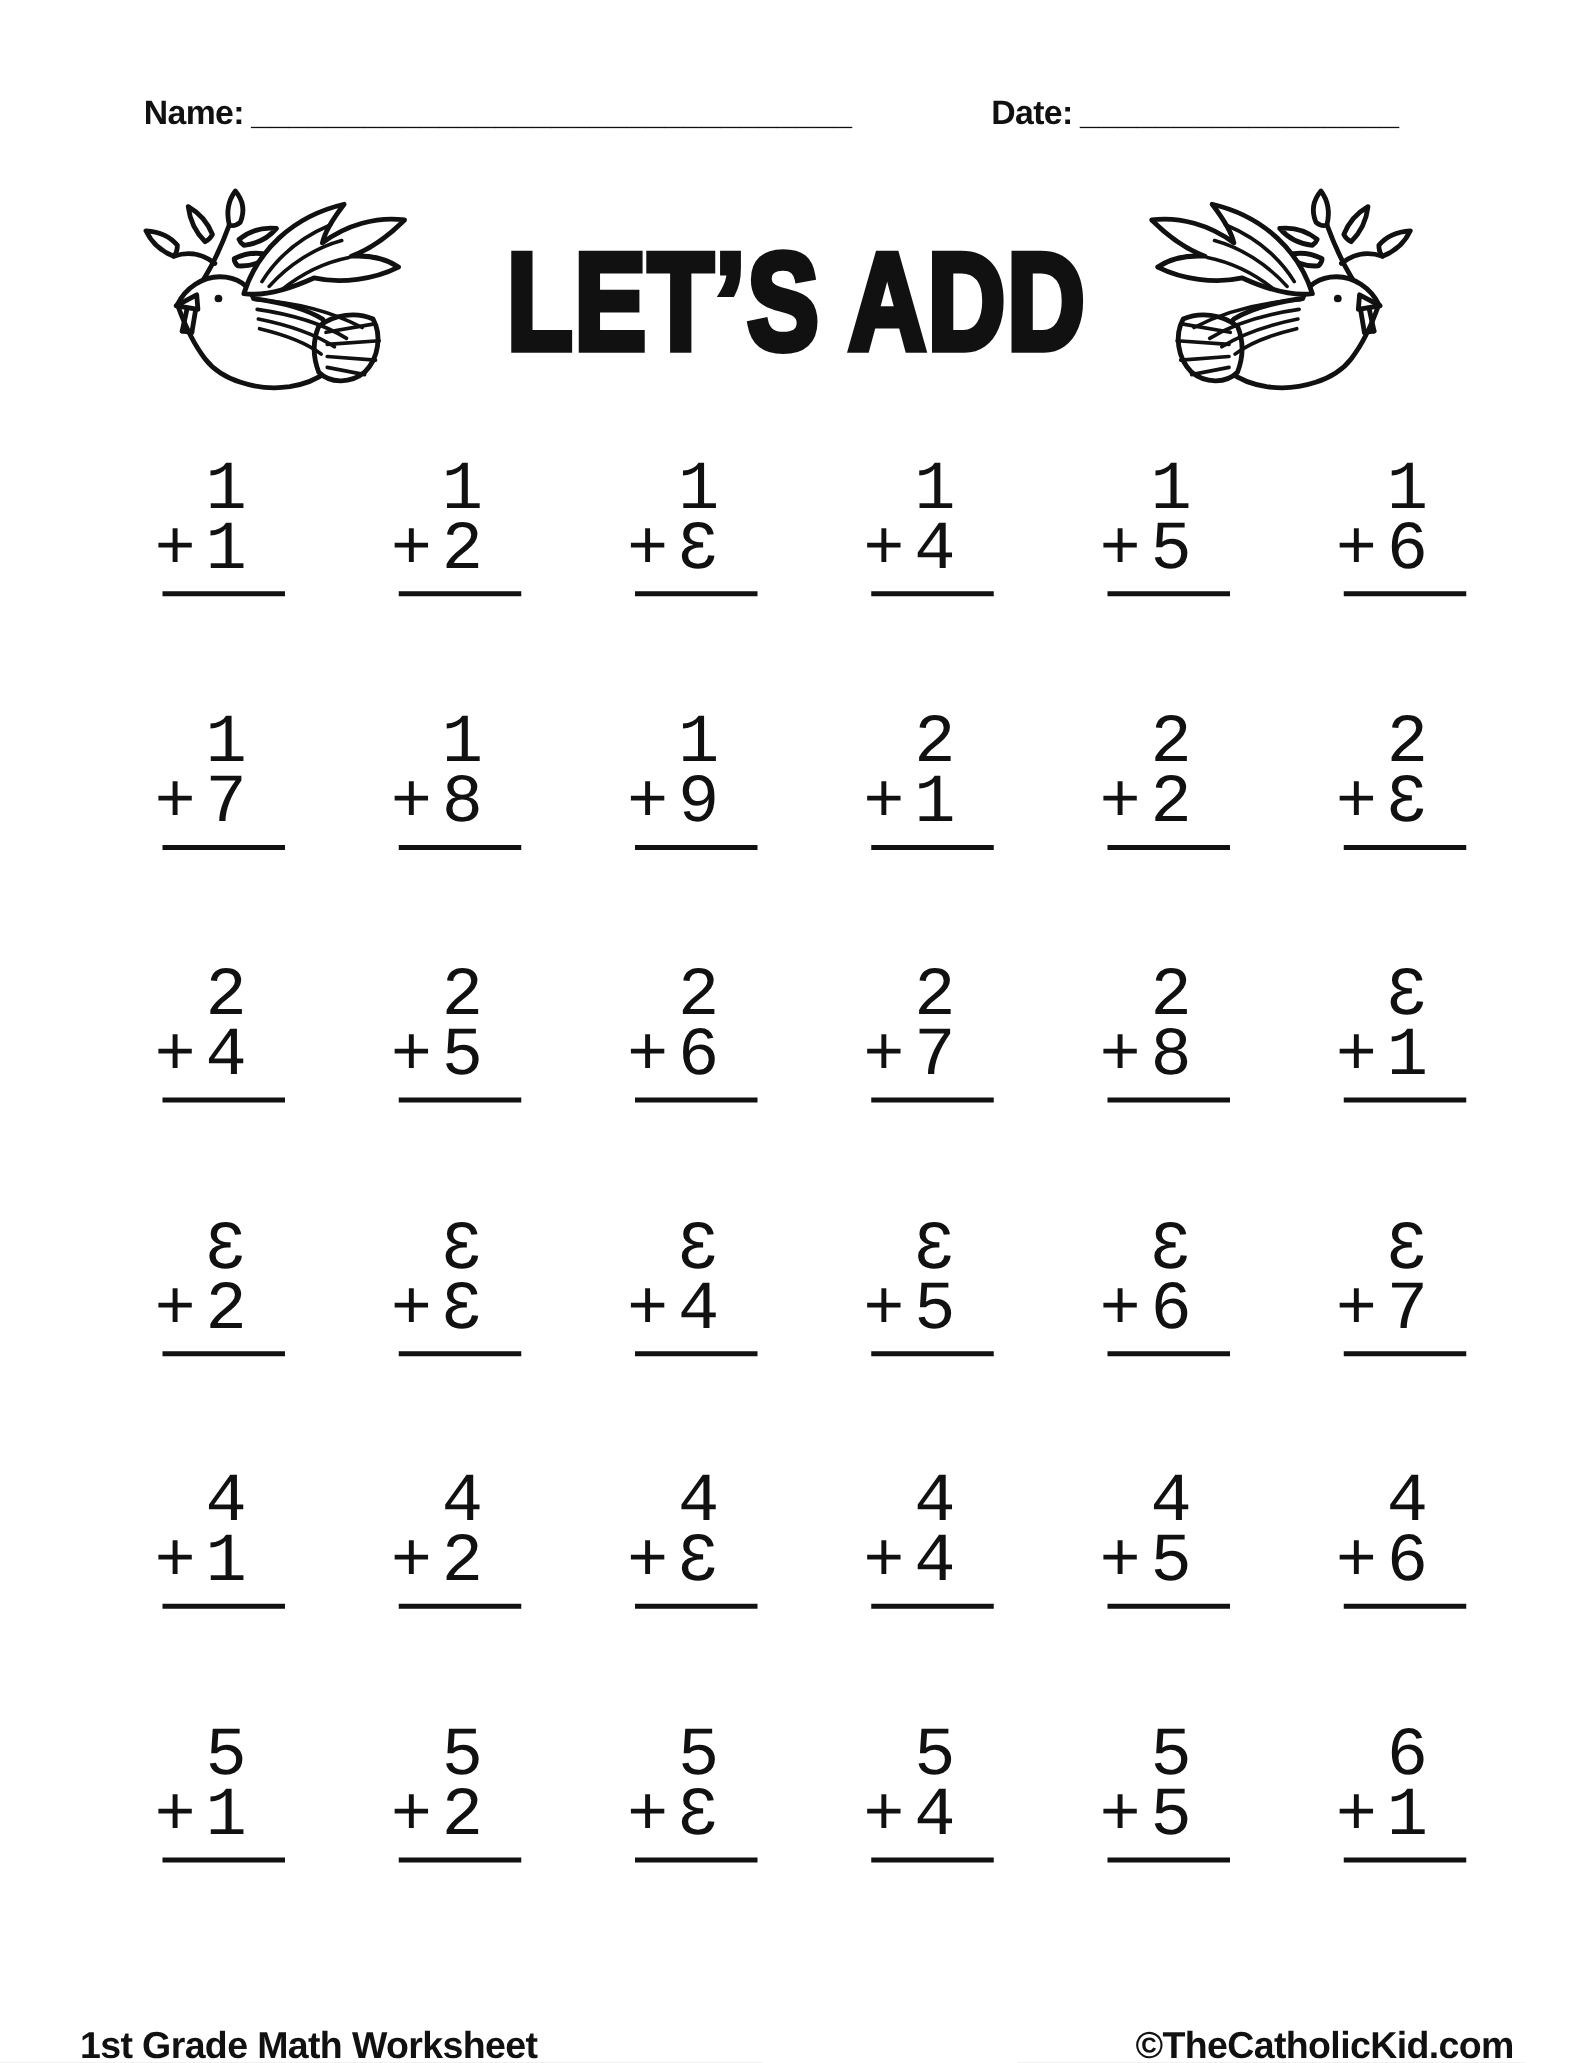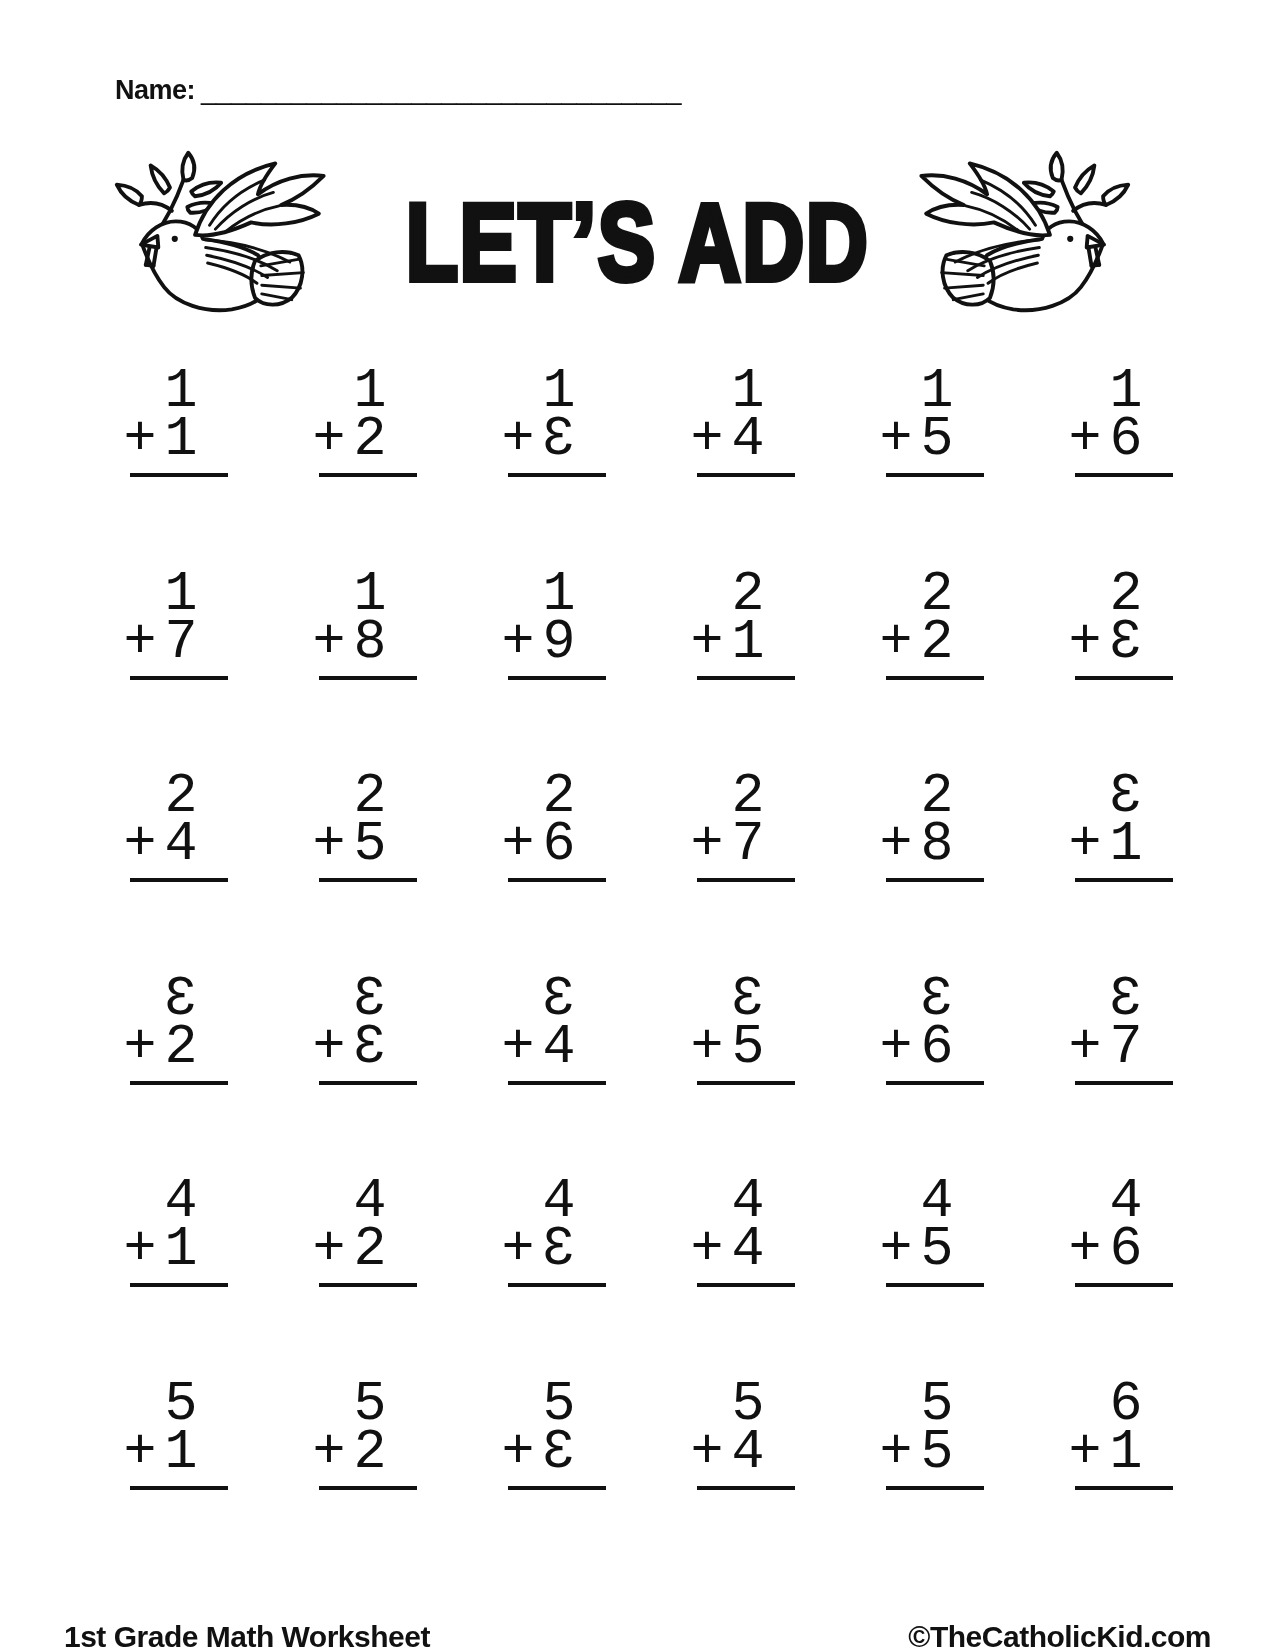--- a/index.html
+++ b/index.html
@@ -10,21 +10,21 @@
     background:#ffffff;
     font-family:"Liberation Sans",sans-serif;
     color:#111;
     overflow:hidden;
   }
   
   .field{position:absolute;top:74px;font-weight:bold;font-size:27px;line-height:32px;white-space:nowrap;letter-spacing:-0.5px;}
   .field-name{left:115px;}
   .field-date{left:793px;}
   .field .lbl{margin-right:6px;text-align:right;}
-  .field .line{font-weight:normal;letter-spacing:0;}
+  .field .line{font-weight:bold;letter-spacing:0;}
   
   .title{
     position:absolute;left:0;top:192px;width:1275px;
     text-align:center;
     font-size:110px;line-height:100px;font-weight:bold;
     letter-spacing:2px;
     transform:scaleX(0.78);transform-origin:center;
     -webkit-text-stroke:6px #111;
     color:#111;
     white-space:nowrap;
@@ -103,20 +103,23 @@
       <circle cx="67" cy="91" r="3.2" fill="#111" stroke="none"></circle>
     </g>
   </defs>
 </svg>
 
 <div class="page">
 
   <div class="field field-name">
     <span class="lbl">Name:</span><span class="line">________________________________</span>
   </div>
+  <div class="field field-date">
+    <span class="lbl">Date:</span><span class="line">_________________</span>
+  </div>
 
   <svg class="dove dove-left" viewBox="0 0 240 170">
       <use href="#dove"></use>
     </svg>
 
   <div class="title">LET’S ADD</div>
 
   <svg class="dove dove-right" viewBox="0 0 240 170">
       <use href="#dove"></use>
     </svg>

